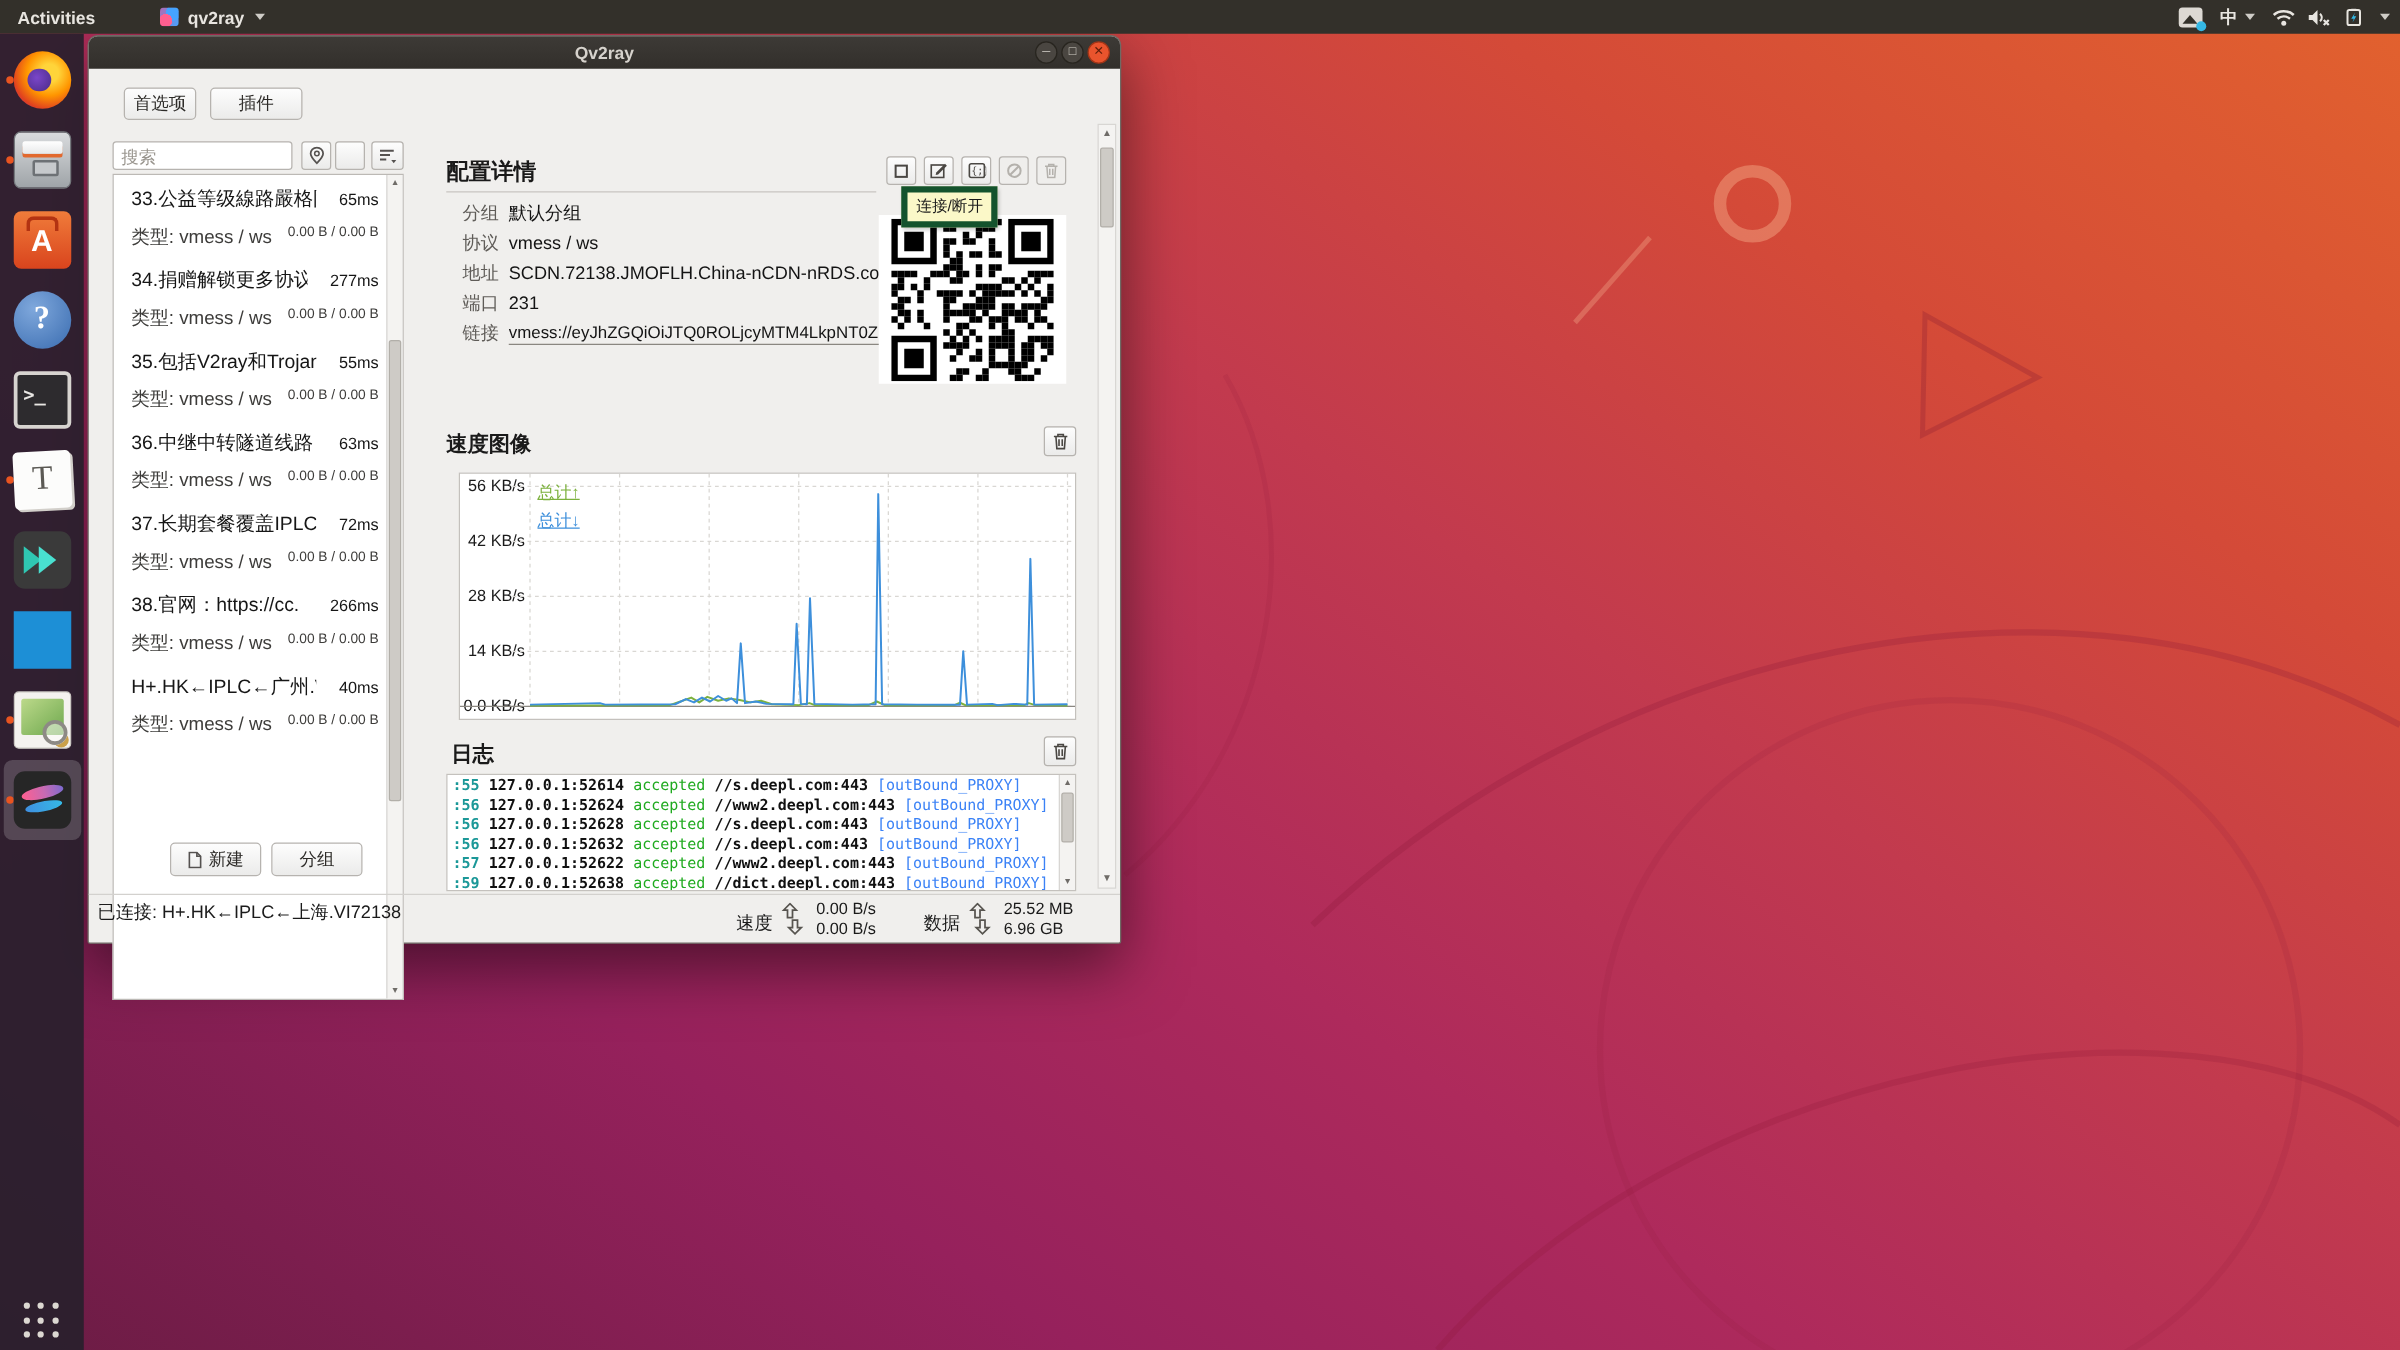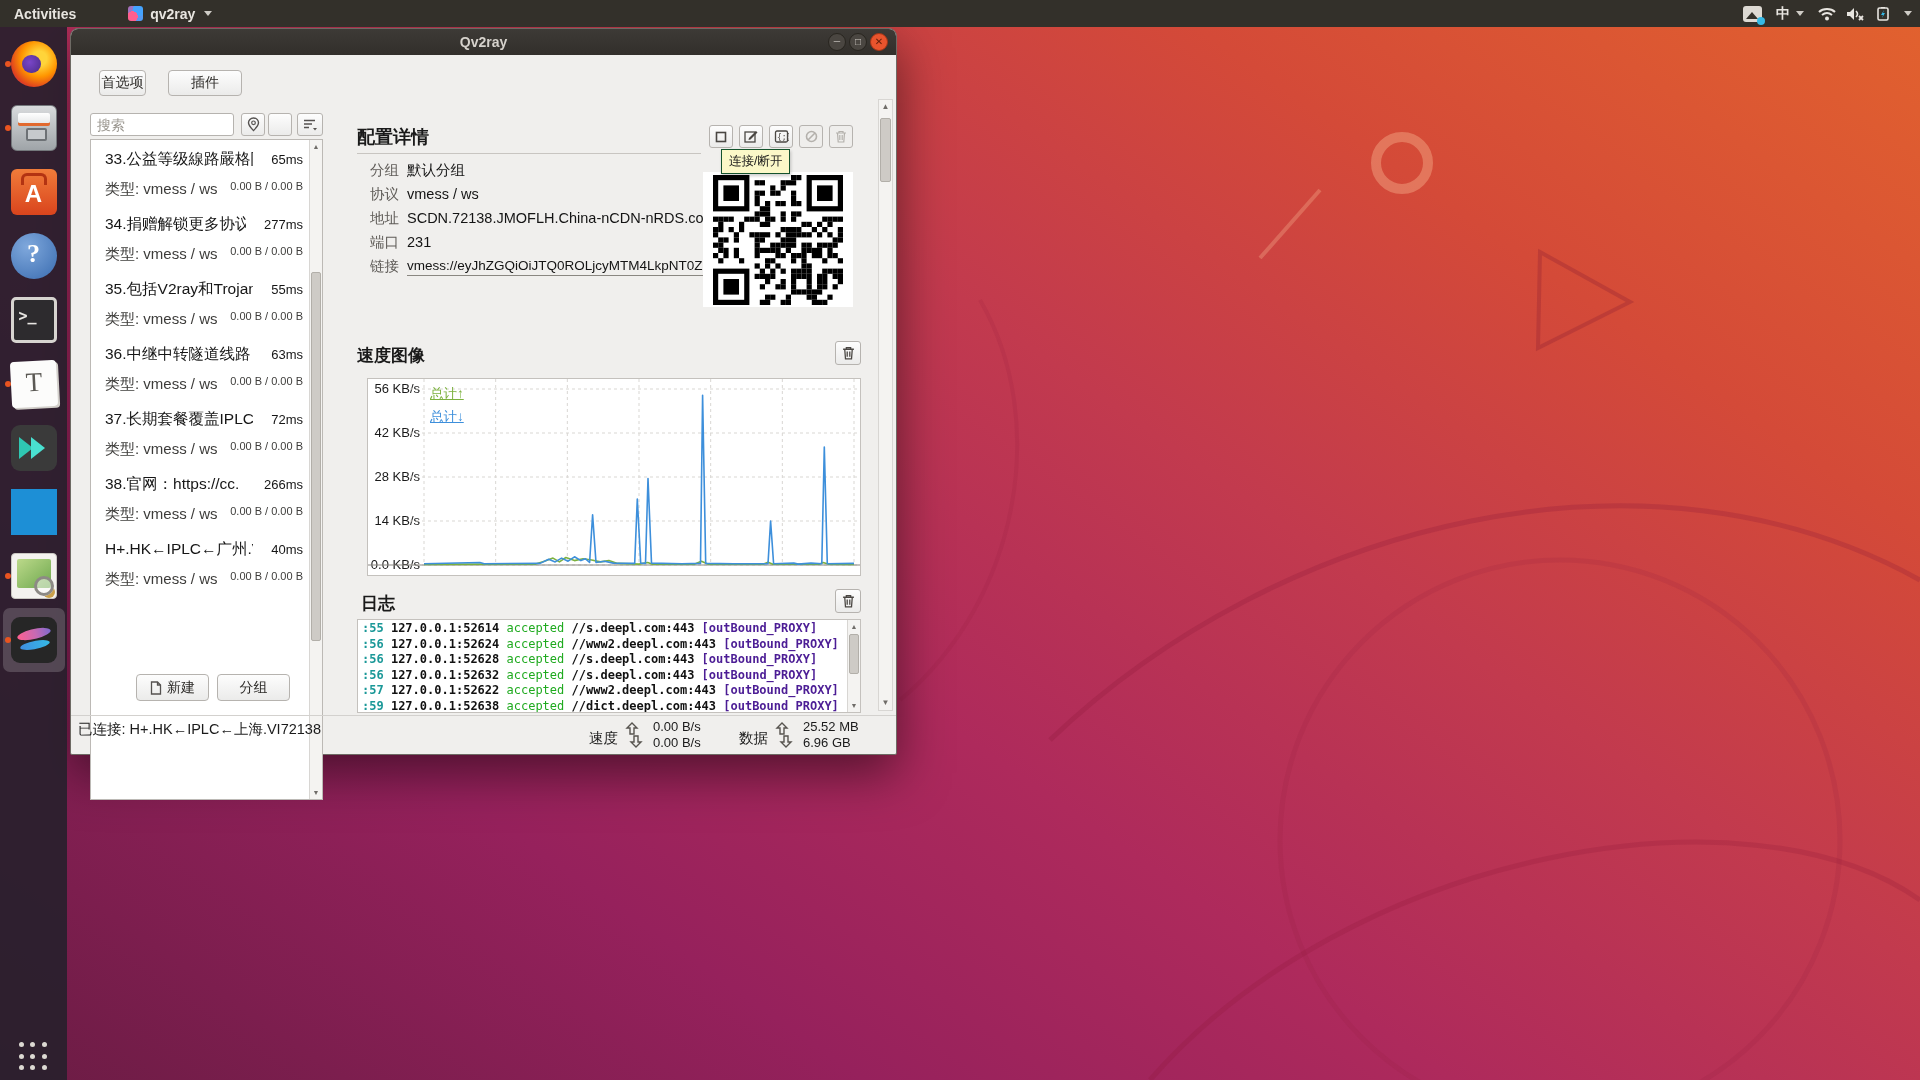--- a/index.html
+++ b/index.html
@@ -73,21 +73,21 @@
   .tb-controls{position:absolute;right:8px;top:4px;display:flex;gap:3px;}
   .tb-btn{width:18px;height:18px;border-radius:50%;background:#4a4641;border:1px solid #28251f;position:relative;color:#cfcbc5;}
   .tb-btn::before{position:absolute;left:0;right:0;top:50%;transform:translateY(-52%);text-align:center;font-size:11px;line-height:11px;}
   .tb-btn.min::before{content:"─";font-size:9px;}
   .tb-btn.max::before{content:"□";font-size:10px;}
   .tb-btn.close{background:#e9542d;border-color:#a33517;color:#5e1d09;}
   .tb-btn.close::before{content:"✕";font-size:10px;font-weight:bold;}
 
   .btn{position:absolute;background:linear-gradient(#fdfdfd,#ebebea);border:1px solid #b6b3af;border-radius:4px;
     color:#2d2b28;font-size:14px;display:flex;align-items:center;justify-content:center;gap:5px;}
-  .btn-pref{left:28px;top:41px;width:47px;height:26px;}
+  .btn-pref{left:28px;top:41px;width:58px;height:26px;}
   .btn-plugin{left:97px;top:41px;width:74px;height:26px;}
 
   .search-input{position:absolute;left:19px;top:84px;width:144px;height:23px;border:1px solid #b6b3af;border-radius:3px;
     padding:0 6px;font-size:14px;background:#fff;color:#222;font-family:inherit;}
   .search-input::placeholder{color:#9a968f;}
   .sq-btn{position:absolute;top:84px;width:24px;height:23px;background:linear-gradient(#fdfdfd,#ebebea);
     border:1px solid #b6b3af;border-radius:3px;display:flex;align-items:center;justify-content:center;}
   .sq-btn svg{display:block;}
 
   .server-list{position:absolute;left:19px;top:110px;width:233px;height:661px;background:#fff;border:1px solid #bcb9b5;overflow:hidden;}
@@ -114,41 +114,41 @@
   .detail-title{position:absolute;left:286px;top:96px;font-size:18px;font-weight:bold;color:#1a1a1a;}
   .d-toolbar-btn{position:absolute;top:96px;width:24px;height:23px;background:linear-gradient(#fdfdfd,#ebebea);
     border:1px solid #b6b3af;border-radius:3px;display:flex;align-items:center;justify-content:center;}
   .d-toolbar-btn.disabled{background:#efeeec;}
   .sep{position:absolute;left:286px;top:124px;width:344px;height:1px;background:#c8c5c1;}
   .drow{position:absolute;font-size:14.5px;white-space:nowrap;}
   .drow .dlabel{color:#5f5c58;display:inline-block;}
   .drow .dvalue{color:#141414;margin-left:8px;}
   .link-field{display:inline-block;margin-left:8px;width:300px;overflow:hidden;border-bottom:1px solid #8a8781;
     color:#141414;font-size:13.5px;padding-bottom:2px;vertical-align:bottom;}
-  .tooltip{position:absolute;left:650px;top:120px;background:#fbf8c8;border:1px solid #14532d;
+  .tooltip{position:absolute;left:650px;top:120px;background:#fbf8c8;border:5px solid #14532d;
     font-size:12.5px;color:#1a1a1a;padding:3px 7px;z-index:5;box-shadow:1px 2px 3px rgba(0,0,0,0.2);}
   .qr{position:absolute;left:632px;top:143px;width:150px;height:135px;background:#fff;display:flex;align-items:center;justify-content:center;}
 
   .section-title{position:absolute;font-size:17px;font-weight:bold;color:#1a1a1a;}
   .trash-btn{position:absolute;width:26px;height:24px;background:linear-gradient(#fdfdfd,#ebebea);
     border:1px solid #b6b3af;border-radius:3px;display:flex;align-items:center;justify-content:center;}
 
   .chart{position:absolute;left:296px;top:349px;width:494px;height:198px;background:#fff;border:1px solid #c4c1bd;}
   .chart svg{position:absolute;left:0;top:0;}
   .ytick{position:absolute;left:2px;width:50px;text-align:right;font-size:13px;color:#1a1a1a;}
   .legend{position:absolute;font-size:13.5px;text-decoration:underline;}
 
   .logbox{position:absolute;left:286px;top:590px;width:504px;height:94px;background:#fff;border:1px solid #c4c1bd;overflow:hidden;}
   .log-lines{position:absolute;left:4px;top:1px;right:14px;}
   .log-line{font-family:"DejaVu Sans Mono","Liberation Mono",monospace;font-size:12px;line-height:15.6px;white-space:nowrap;}
   .log-time{color:#1b9898;font-weight:bold;}
   .log-ip{color:#111;font-weight:bold;}
   .log-status{color:#1faa1f;}
   .log-url{color:#111;font-weight:bold;}
-  .log-tag{color:#4c1d95;font-weight:bold;}
+  .log-tag{color:#3b82f6;font-weight:normal;}
   .log-sb{position:absolute;right:0;top:0;bottom:0;width:13px;background:#f4f3f1;border-left:1px solid #d8d6d3;}
   .log-sb .sb-thumb{position:absolute;left:1px;right:1px;top:14px;height:40px;background:#cecbc6;border:1px solid #b2afa9;border-radius:2px;}
 
   .footer{position:absolute;left:0;right:0;bottom:0;top:686px;border-top:1px solid #d3d1ce;}
   .f-label{position:absolute;top:13px;font-size:14.5px;color:#1a1a1a;}
   .f-vals{position:absolute;top:3px;font-size:13px;color:#1a1a1a;line-height:16px;}
   .updown{position:absolute;top:6px;}
 
   .main-sb{position:absolute;right:3px;top:70px;bottom:43px;width:15px;background:#f4f3f1;border:1px solid #d8d6d3;}
   .main-sb .sb-arrow{height:14px;line-height:14px;font-size:8px;}

